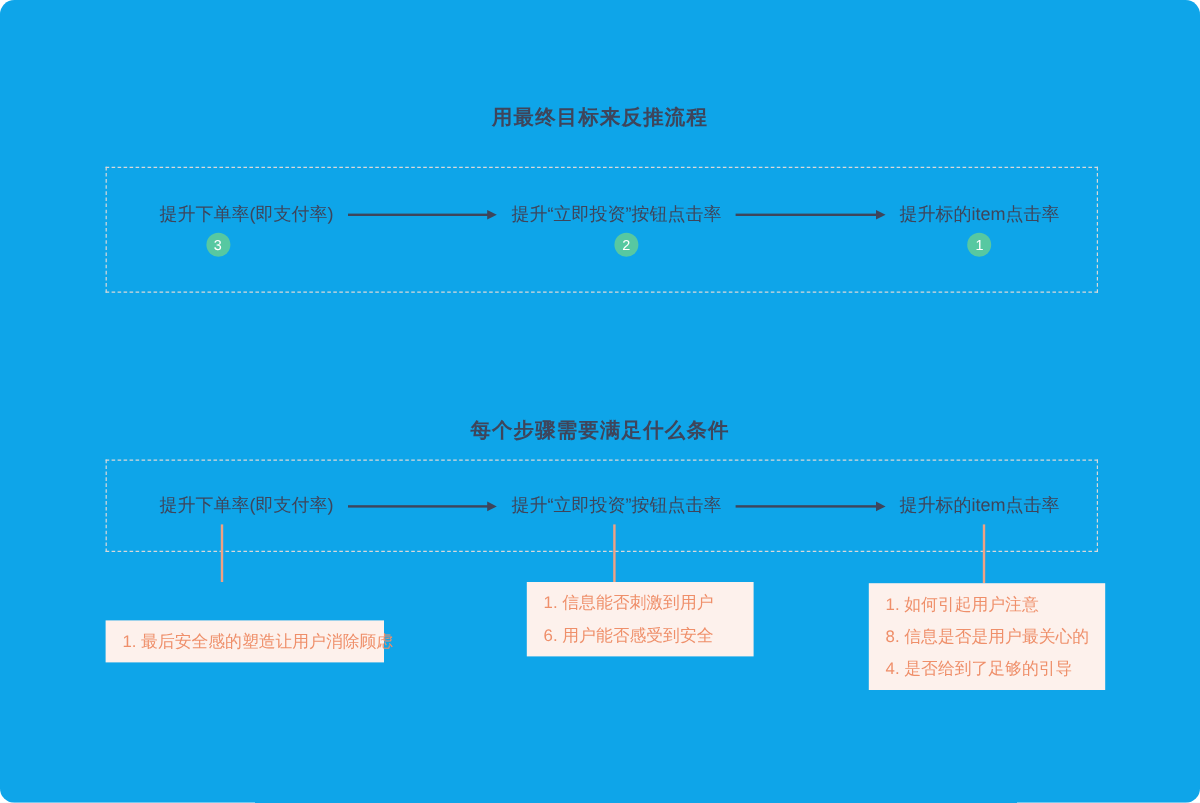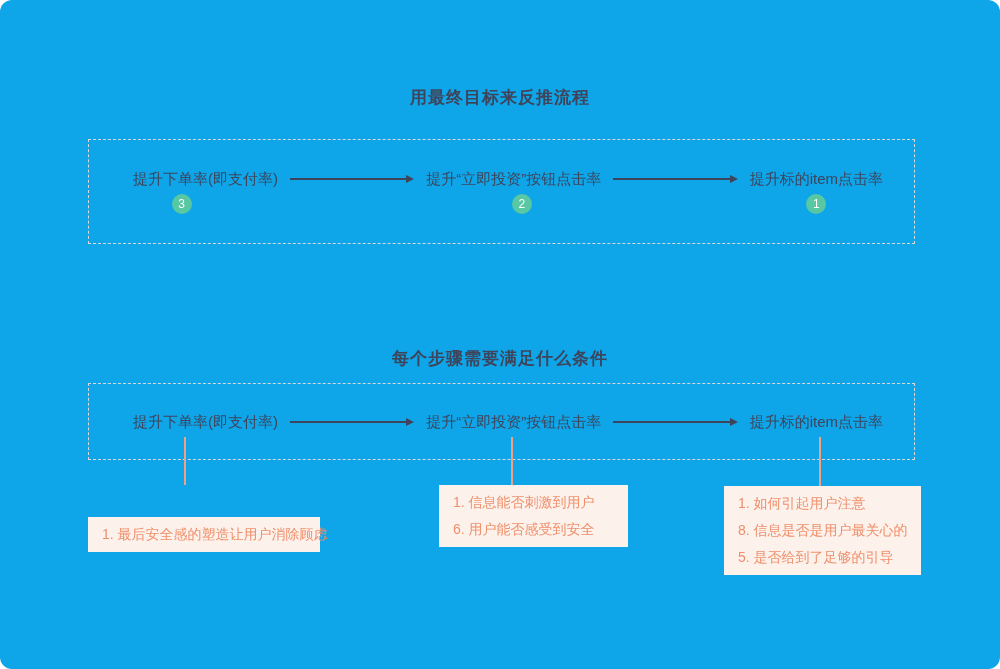--- a/index.html
+++ b/index.html
@@ -168,16 +168,16 @@
   </div>
 
   <div class="note" id="note-1">
     <div class="note-line">1. 信息能否刺激到用户</div>
     <div class="note-line">6. 用户能否感受到安全</div>
   </div>
 
   <div class="note" id="note-2">
     <div class="note-line">1. 如何引起用户注意</div>
     <div class="note-line">8. 信息是否是用户最关心的</div>
-    <div class="note-line">5. 是否给到了足够的引导</div>
+    <div class="note-line">4. 是否给到了足够的引导</div>
   </div>
 
 </div>
 
 </body></html>

